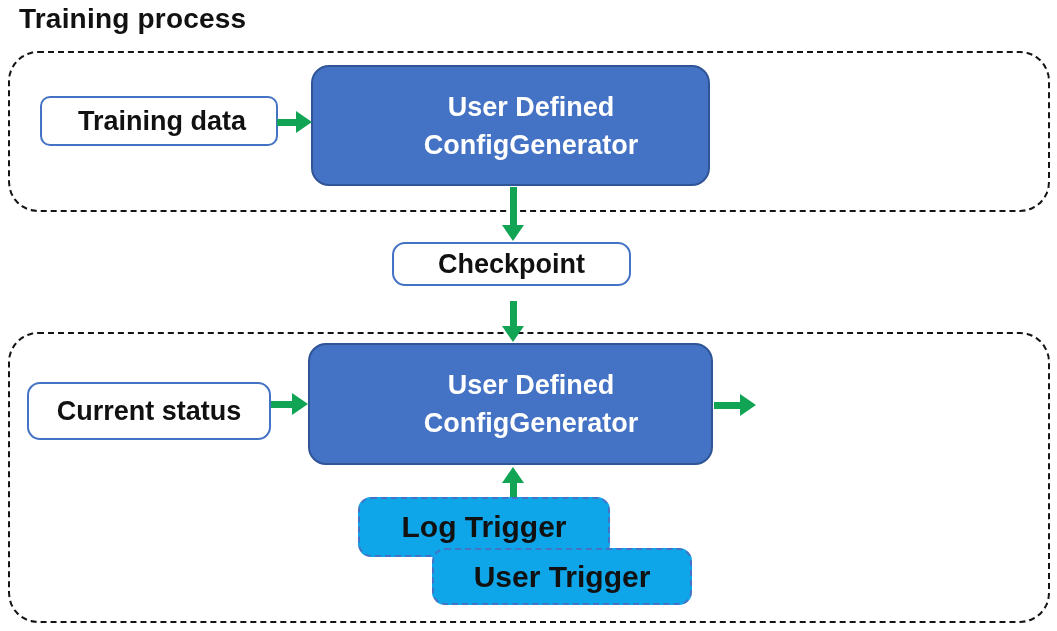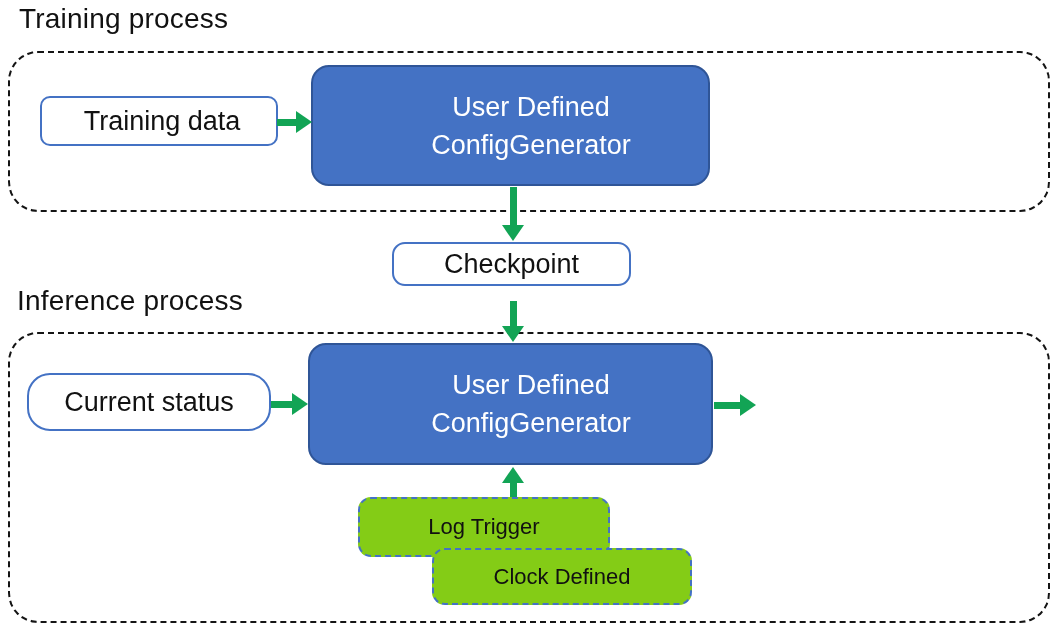--- a/index.html
+++ b/index.html
@@ -4,21 +4,21 @@
 <style>
   :root {
     --generator_fill: #4472C4;
     --generator_border: #2F5597;
     --box_border: #4472C4;
     --arrow_green: #12A455;
     --container_border: #141414;
     --text_dark: #111111;
     --text_light: #FFFFFF;
   }
-  * { margin: 0; padding: 0; box-sizing: border-box; }
+  * { margin: 0; padding: 0; box-sizing: border-box; font-weight: bold; }
   html, body { background: #ffffff; }
   body { font-family: "Liberation Sans", sans-serif; }
   .page {
     position: relative;
     width: 1057px;
     height: 631px;
     background: #ffffff;
     overflow: hidden;
   }
   .section-label {
@@ -56,27 +56,27 @@
     align-items: center;
     justify-content: center;
     color: var(--text_light);
     font-size: 27px;
     line-height: 38px;
     text-align: center;
     padding-left: 41px;
   }
   .trigger-box {
     position: absolute;
-    background: #84cc16;
+    background: #0ea5e9;
     border: 2px dashed var(--box_border);
     border-radius: 13px;
     display: flex;
     align-items: center;
     justify-content: center;
-    font-size: 22px;
+    font-size: 30px;
     color: var(--text_dark);
     white-space: nowrap;
   }
   .arrow { position: absolute; }
   .arrow .stem { position: absolute; background: var(--arrow_green); }
   .arrow .head { position: absolute; width: 0; height: 0; }
   
   .arrow.right .stem { left: 0; top: calc(50% - 3.5px); height: 7px; right: 14px; }
   .arrow.right .head {
     right: 0; top: 0;
@@ -124,30 +124,29 @@
     <span>ConfigGenerator</span>
   </div>
 
   <div class="arrow down z2" style="left:502px; top:187px; width:22px; height:54px;">
     <span class="stem"></span>
     <span class="head"></span>
   </div>
 
   <div class="white-box" style="left:392px; top:242px; width:239px; height:44px; border-radius:13px;">Checkpoint</div>
 
-  <div class="section-label" style="left:17px; top:285px;">Inference process</div>
 
   <div class="dashed-container" style="left:8px; top:332px; width:1042px; height:291px;"></div>
 
   <div class="arrow down z2" style="left:502px; top:301px; width:22px; height:41px;">
     <span class="stem"></span>
     <span class="head"></span>
   </div>
 
-  <div class="white-box" style="left:27px; top:373px; width:244px; height:58px; border-radius:23px;">Current status</div>
+  <div class="white-box" style="left:27px; top:382px; width:244px; height:58px; border-radius:13px;">Current status</div>
 
   <div class="arrow right z2" style="left:271px; top:393px; width:37px; height:22px;">
     <span class="stem"></span>
     <span class="head"></span>
   </div>
 
   <div class="gen-box" style="left:308px; top:343px; width:405px; height:122px;">
     <span>User Defined</span>
     <span>ConfigGenerator</span>
   </div>
@@ -158,15 +157,15 @@
   </div>
 
 
   <div class="arrow up z2" style="left:502px; top:467px; width:22px; height:30px;">
     <span class="stem"></span>
     <span class="head"></span>
   </div>
 
   <div class="trigger-box z2" style="left:358px; top:497px; width:252px; height:60px;">Log Trigger</div>
 
-  <div class="trigger-box z3" style="left:432px; top:548px; width:260px; height:57px;">Clock Defined</div>
+  <div class="trigger-box z3" style="left:432px; top:548px; width:260px; height:57px;">User Trigger</div>
 
 </div>
 
 </body></html>

